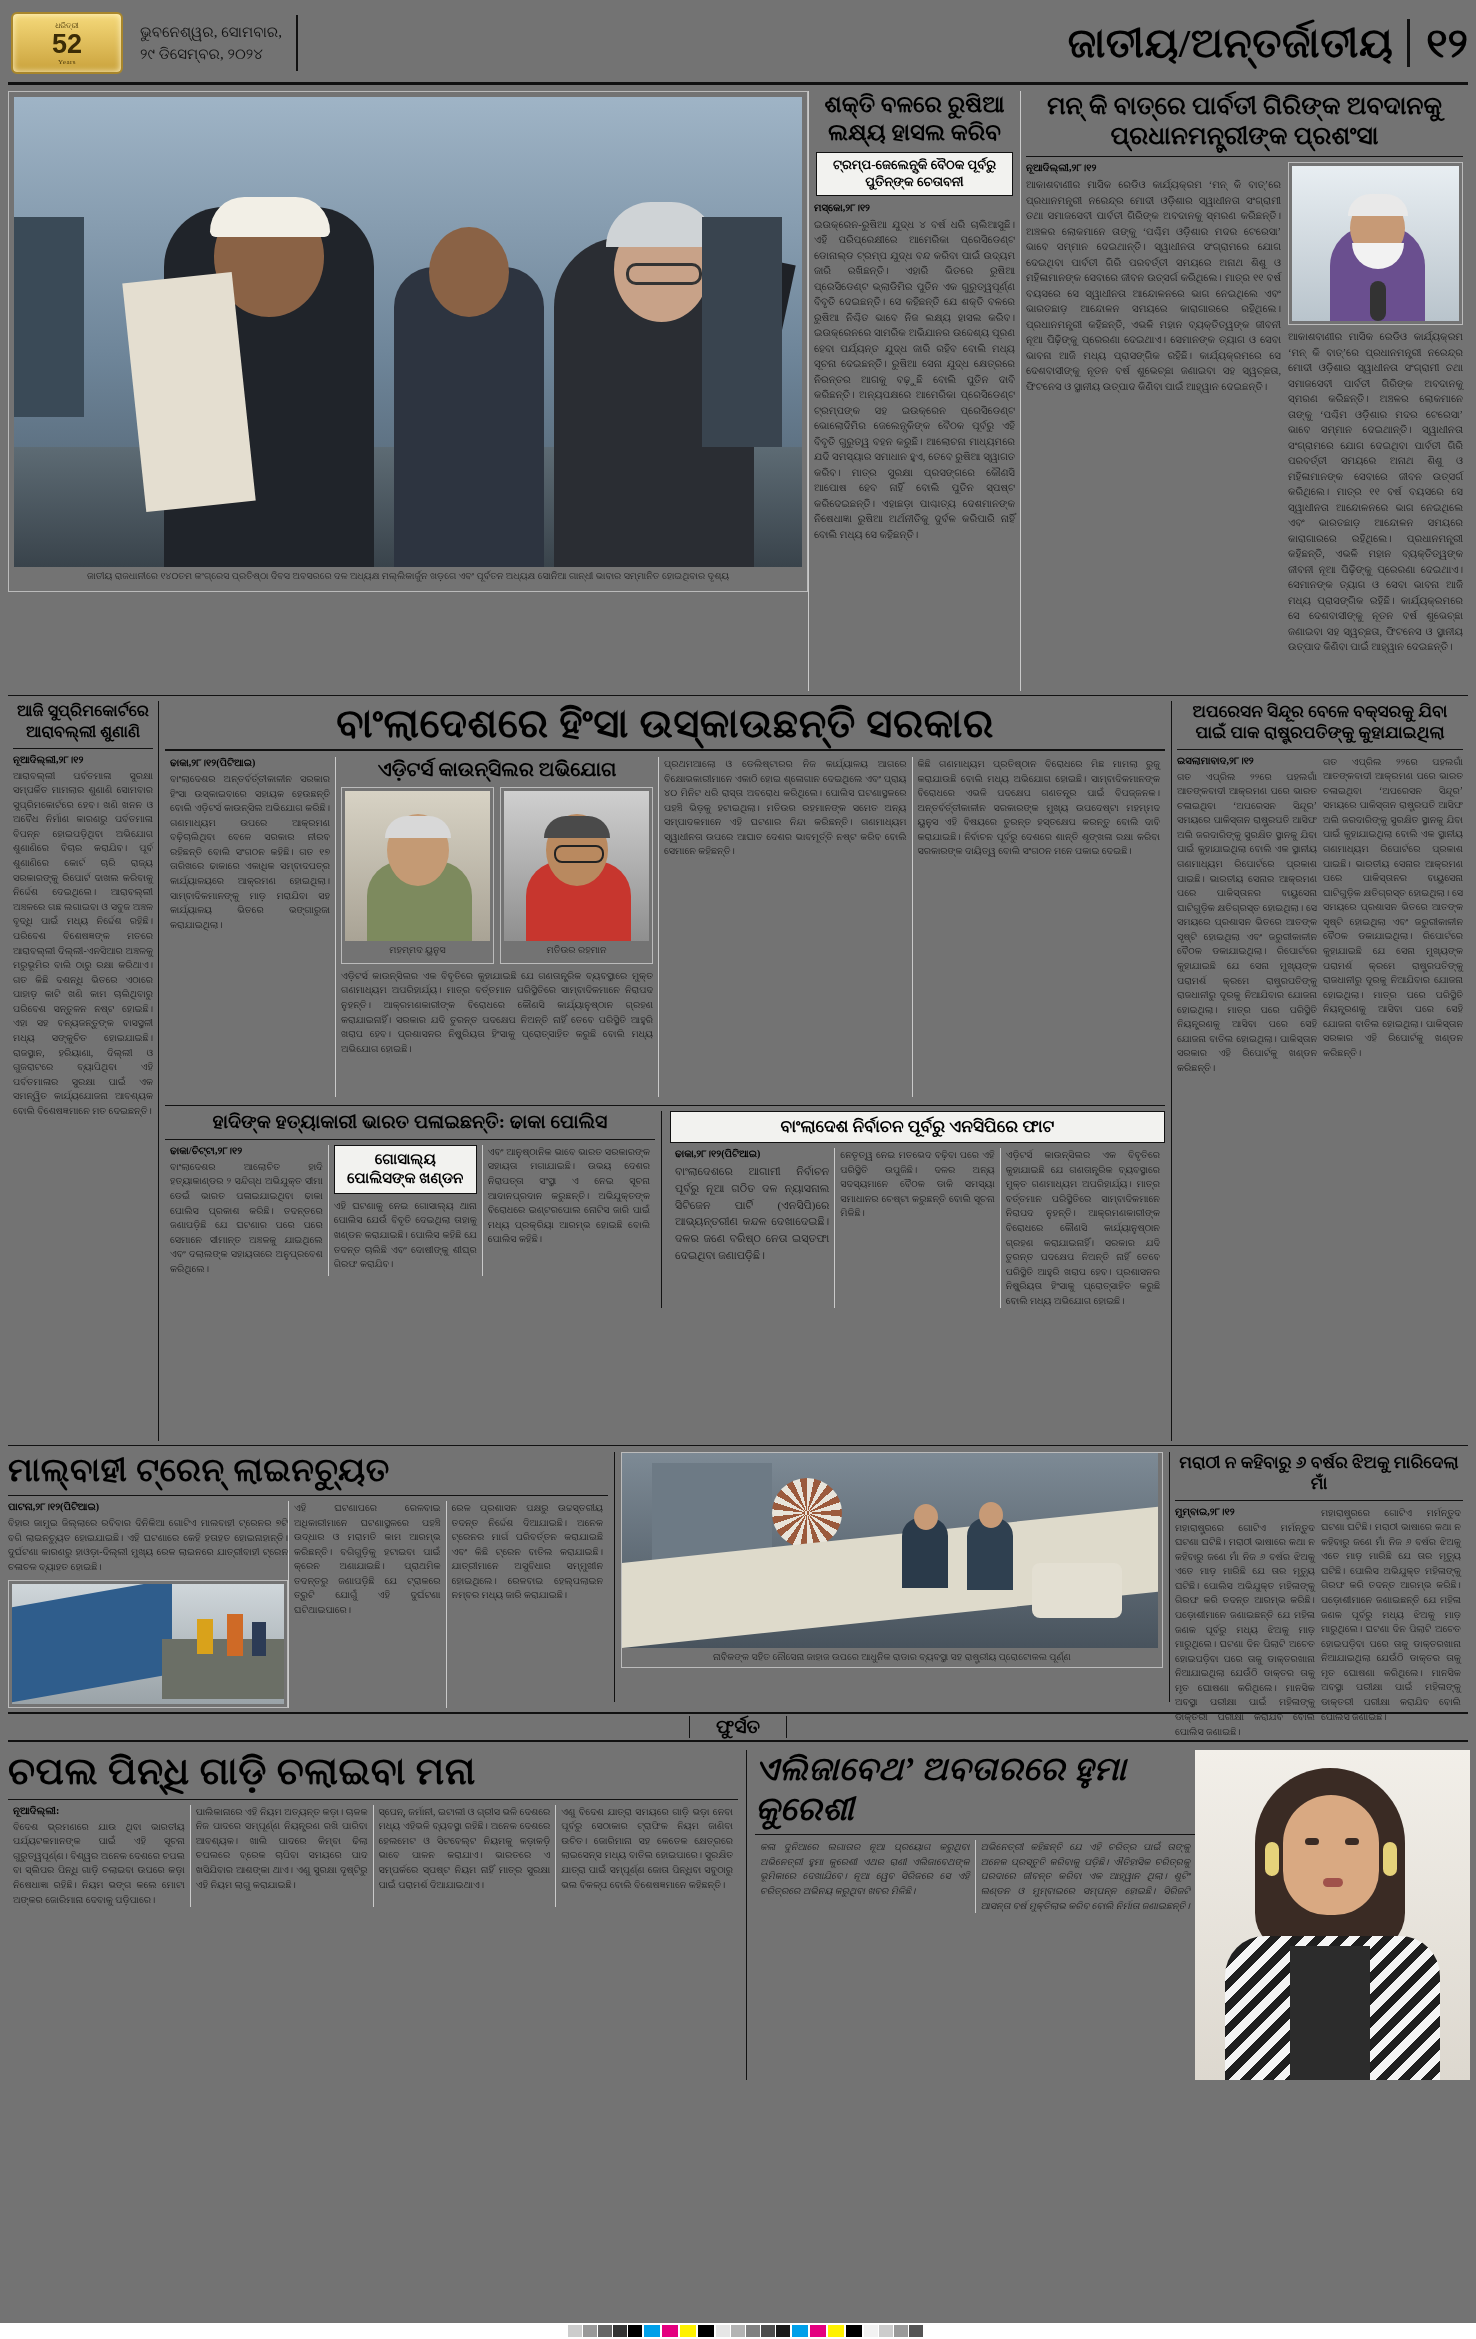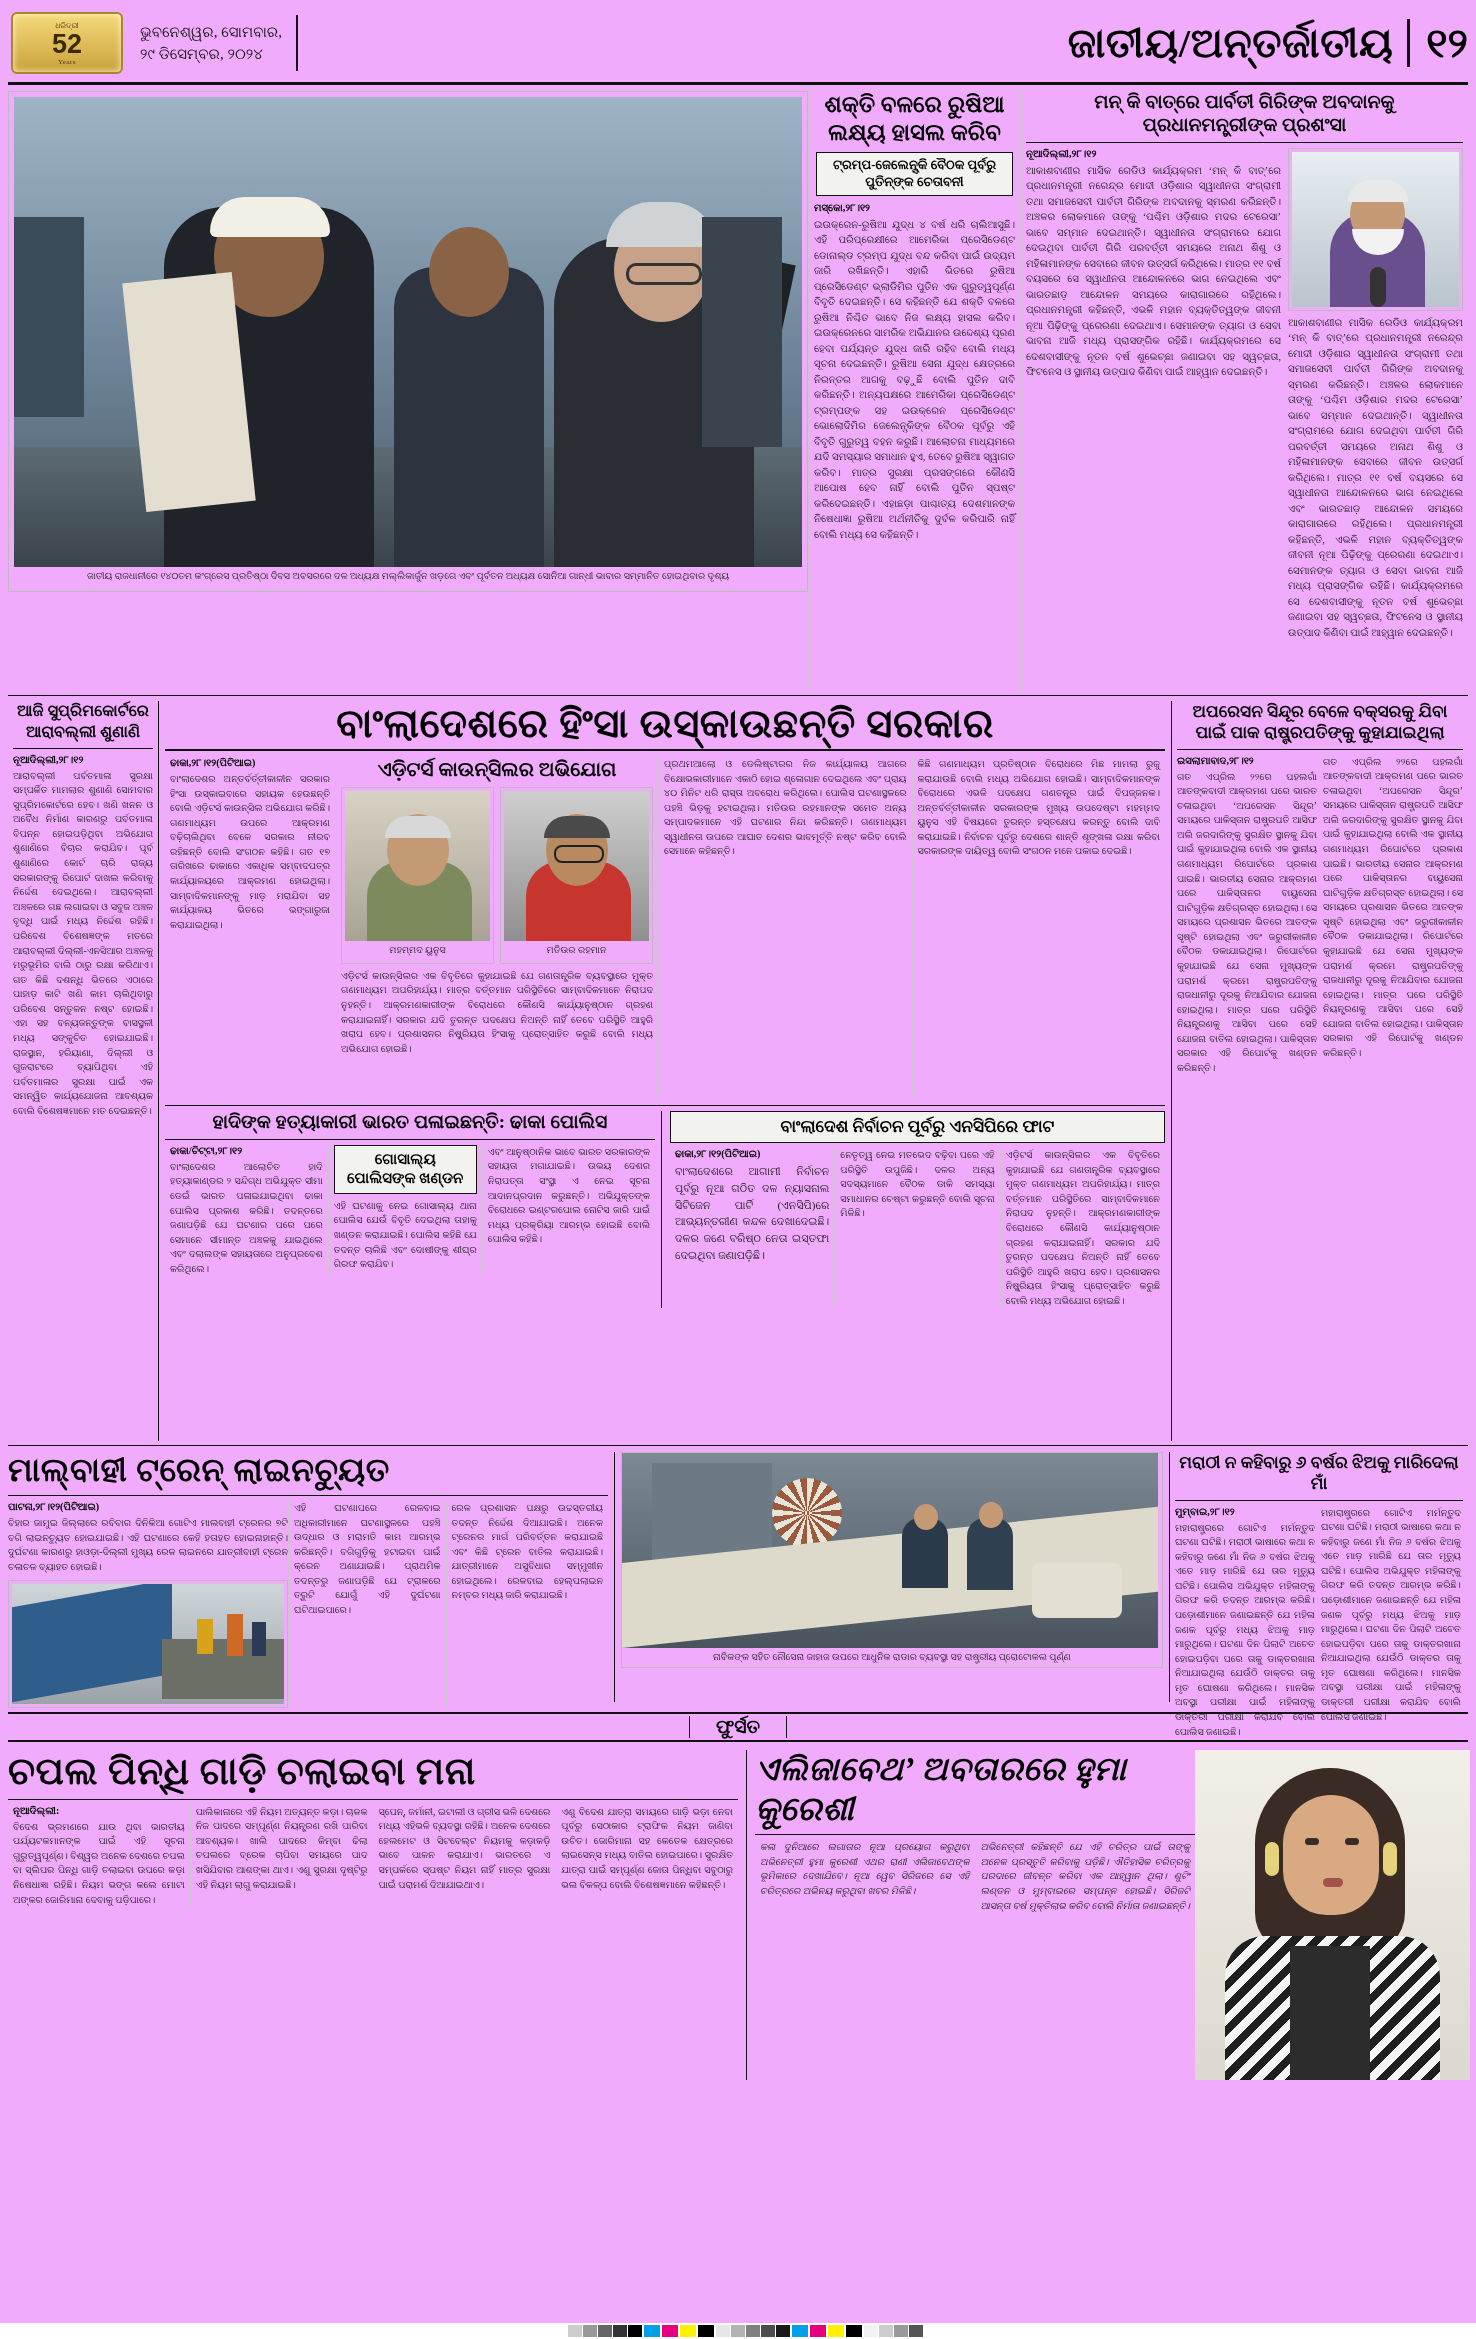--- a/index.html
+++ b/index.html
@@ -1,17 +1,17 @@
 <!DOCTYPE html>
 <html><head>
 <meta charset="utf-8">
 <style>
   html,body{margin:0;padding:0;background:#d9d9d9;}
   body{font-family:"Liberation Serif", serif;}
-  .page{width:1476px;height:2339px;background:#f0abfc;position:relative;margin:0 auto;overflow:hidden;}
+  .page{width:1476px;height:2339px;background:#737373;position:relative;margin:0 auto;overflow:hidden;}
   .inner{position:absolute;left:8px;top:6px;width:1460px;height:2320px;}
 
   
   .masthead{display:flex;align-items:center;height:74px;border-bottom:3px solid #111;padding-bottom:2px;}
   .logo{width:118px;height:66px;display:flex;align-items:center;justify-content:center;}
   .logo-badge{width:108px;height:58px;border-radius:6px;background:linear-gradient(#f5d97a,#caa23c);border:2px solid #a8862c;display:flex;flex-direction:column;align-items:center;justify-content:center;box-shadow:inset 0 0 6px #fff6cf;}
   .logo-badge .n{font-size:27px;font-weight:bold;color:#3b2c06;line-height:1;font-family:"Liberation Sans",sans-serif;}
   .logo-badge .t{font-size:7px;color:#4a3708;letter-spacing:.5px;}
   .logo-badge .top{font-size:7.5px;color:#4a3708;}
   .dateblock{padding:0 14px;font-size:15px;line-height:1.5;color:#111;border-right:2px solid #111;height:56px;display:flex;flex-direction:column;justify-content:center;}
@@ -100,21 +100,21 @@
     </div>
 
     <div class="col colsep" style="width:210px;">
       <div class="mid-head od" style="text-align:center;">ଶକ୍ତି ବଳରେ ରୁଷିଆ ଲକ୍ଷ୍ୟ ହାସଲ କରିବ</div>
       <div class="subbox od" style="margin:6px 2px;">ଟ୍ରମ୍ପ-ଜେଲେନ୍ସ୍କି ବୈଠକ ପୂର୍ବରୁ ପୁତିନ୍‌ଙ୍କ ଚେତାବନୀ</div>
       <div class="dl od">ମସ୍କୋ,୨୮।୧୨</div>
       <div class="body-text od">ଇଉକ୍ରେନ-ରୁଷିଆ ଯୁଦ୍ଧ ୪ ବର୍ଷ ଧରି ଚାଲିଆସୁଛି। ଏହି ପରିପ୍ରେକ୍ଷୀରେ ଆମେରିକା ପ୍ରେସିଡେଣ୍ଟ ଡୋନାଲ୍ଡ ଟ୍ରମ୍ପ ଯୁଦ୍ଧ ବନ୍ଦ କରିବା ପାଇଁ ଉଦ୍ୟମ ଜାରି ରଖିଛନ୍ତି। ଏହାରି ଭିତରେ ରୁଷିଆ ପ୍ରେସିଡେଣ୍ଟ ଭ୍ଲାଡିମିର ପୁତିନ ଏକ ଗୁରୁତ୍ୱପୂର୍ଣ୍ଣ ବିବୃତି ଦେଇଛନ୍ତି। ସେ କହିଛନ୍ତି ଯେ ଶକ୍ତି ବଳରେ ରୁଷିଆ ନିଶ୍ଚିତ ଭାବେ ନିଜ ଲକ୍ଷ୍ୟ ହାସଲ କରିବ। ଇଉକ୍ରେନରେ ସାମରିକ ଅଭିଯାନର ଉଦ୍ଦେଶ୍ୟ ପୂରଣ ହେବା ପର୍ଯ୍ୟନ୍ତ ଯୁଦ୍ଧ ଜାରି ରହିବ ବୋଲି ମଧ୍ୟ ସୂଚନା ଦେଇଛନ୍ତି। ରୁଷିଆ ସେନା ଯୁଦ୍ଧ କ୍ଷେତ୍ରରେ ନିରନ୍ତର ଆଗକୁ ବଢ଼ୁଛି ବୋଲି ପୁତିନ ଦାବି କରିଛନ୍ତି। ଅନ୍ୟପକ୍ଷରେ ଆମେରିକା ପ୍ରେସିଡେଣ୍ଟ ଟ୍ରମ୍ପଙ୍କ ସହ ଇଉକ୍ରେନ ପ୍ରେସିଡେଣ୍ଟ ଭୋଲୋଦିମିର ଜେଲେନ୍ସ୍କିଙ୍କ ବୈଠକ ପୂର୍ବରୁ ଏହି ବିବୃତି ଗୁରୁତ୍ୱ ବହନ କରୁଛି। ଆଲୋଚନା ମାଧ୍ୟମରେ ଯଦି ସମସ୍ୟାର ସମାଧାନ ହୁଏ, ତେବେ ରୁଷିଆ ସ୍ୱାଗତ କରିବ। ମାତ୍ର ସୁରକ୍ଷା ପ୍ରସଙ୍ଗରେ କୌଣସି ଆପୋଷ ହେବ ନାହିଁ ବୋଲି ପୁତିନ ସ୍ପଷ୍ଟ କରିଦେଇଛନ୍ତି। ଏହାଛଡ଼ା ପାଶ୍ଚାତ୍ୟ ଦେଶମାନଙ୍କ ନିଷେଧାଜ୍ଞା ରୁଷିଆ ଅର୍ଥନୀତିକୁ ଦୁର୍ବଳ କରିପାରି ନାହିଁ ବୋଲି ମଧ୍ୟ ସେ କହିଛନ୍ତି।</div>
     </div>
 
     <div class="col colsep" style="width:440px;">
-      <div class="mid-head od" style="text-align:center;font-size:19px;">ମନ୍ କି ବାତ୍‌ରେ ପାର୍ବତୀ ଗିରିଙ୍କ ଅବଦାନକୁ ପ୍ରଧାନମନ୍ତ୍ରୀଙ୍କ ପ୍ରଶଂସା</div>
+      <div class="mid-head od" style="text-align:center;font-size:25px;">ମନ୍ କି ବାତ୍‌ରେ ପାର୍ବତୀ ଗିରିଙ୍କ ଅବଦାନକୁ ପ୍ରଧାନମନ୍ତ୍ରୀଙ୍କ ପ୍ରଶଂସା</div>
       <div class="thinline"></div>
       <div style="display:flex;gap:7px;">
         <div style="width:255px;">
           <div class="dl od">ନୂଆଦିଲ୍ଲୀ,୨୮।୧୨</div>
           <div class="body-text od">ଆକାଶବାଣୀର ମାସିକ ରେଡିଓ କାର୍ଯ୍ୟକ୍ରମ ‘ମନ୍ କି ବାତ୍‌’ରେ ପ୍ରଧାନମନ୍ତ୍ରୀ ନରେନ୍ଦ୍ର ମୋଦୀ ଓଡ଼ିଶାର ସ୍ୱାଧୀନତା ସଂଗ୍ରାମୀ ତଥା ସମାଜସେବୀ ପାର୍ବତୀ ଗିରିଙ୍କ ଅବଦାନକୁ ସ୍ମରଣ କରିଛନ୍ତି। ଅଞ୍ଚଳର ଲୋକମାନେ ତାଙ୍କୁ ‘ପଶ୍ଚିମ ଓଡ଼ିଶାର ମଦର ଟେରେସା’ ଭାବେ ସମ୍ମାନ ଦେଇଥାନ୍ତି। ସ୍ୱାଧୀନତା ସଂଗ୍ରାମରେ ଯୋଗ ଦେଇଥିବା ପାର୍ବତୀ ଗିରି ପରବର୍ତ୍ତୀ ସମୟରେ ଅନାଥ ଶିଶୁ ଓ ମହିଳାମାନଙ୍କ ସେବାରେ ଜୀବନ ଉତ୍ସର୍ଗ କରିଥିଲେ। ମାତ୍ର ୧୧ ବର୍ଷ ବୟସରେ ସେ ସ୍ୱାଧୀନତା ଆନ୍ଦୋଳନରେ ଭାଗ ନେଇଥିଲେ ଏବଂ ଭାରତଛାଡ଼ ଆନ୍ଦୋଳନ ସମୟରେ କାରାଗାରରେ ରହିଥିଲେ। ପ୍ରଧାନମନ୍ତ୍ରୀ କହିଛନ୍ତି, ଏଭଳି ମହାନ ବ୍ୟକ୍ତିତ୍ୱଙ୍କ ଜୀବନୀ ନୂଆ ପିଢ଼ିଙ୍କୁ ପ୍ରେରଣା ଦେଇଥାଏ। ସେମାନଙ୍କ ତ୍ୟାଗ ଓ ସେବା ଭାବନା ଆଜି ମଧ୍ୟ ପ୍ରାସଙ୍ଗିକ ରହିଛି। କାର୍ଯ୍ୟକ୍ରମରେ ସେ ଦେଶବାସୀଙ୍କୁ ନୂତନ ବର୍ଷ ଶୁଭେଚ୍ଛା ଜଣାଇବା ସହ ସ୍ୱଚ୍ଛତା, ଫିଟନେସ ଓ ସ୍ଥାନୀୟ ଉତ୍ପାଦ କିଣିବା ପାଇଁ ଆହ୍ୱାନ ଦେଇଛନ୍ତି।</div>
         </div>
         <div style="width:175px;">
           <div class="box" style="padding:3px;">
             <div style="width:167px;height:155px;position:relative;overflow:hidden;background:#cfd6db;">
               <div style="position:absolute;inset:0;background:linear-gradient(#e8eef2,#b9c4cc);"></div>

